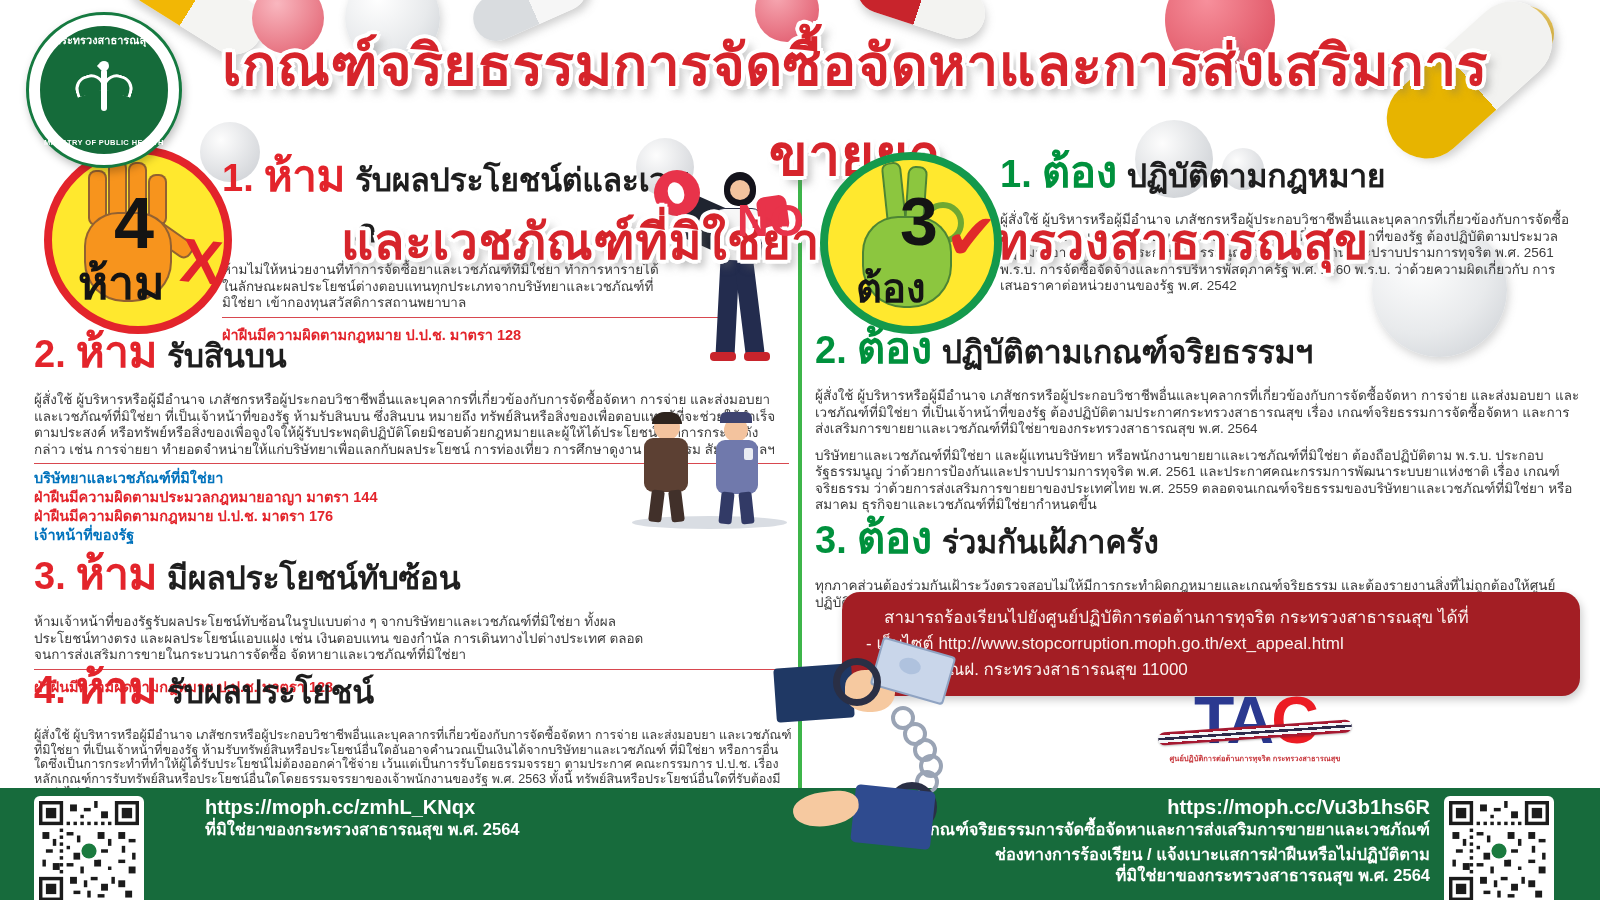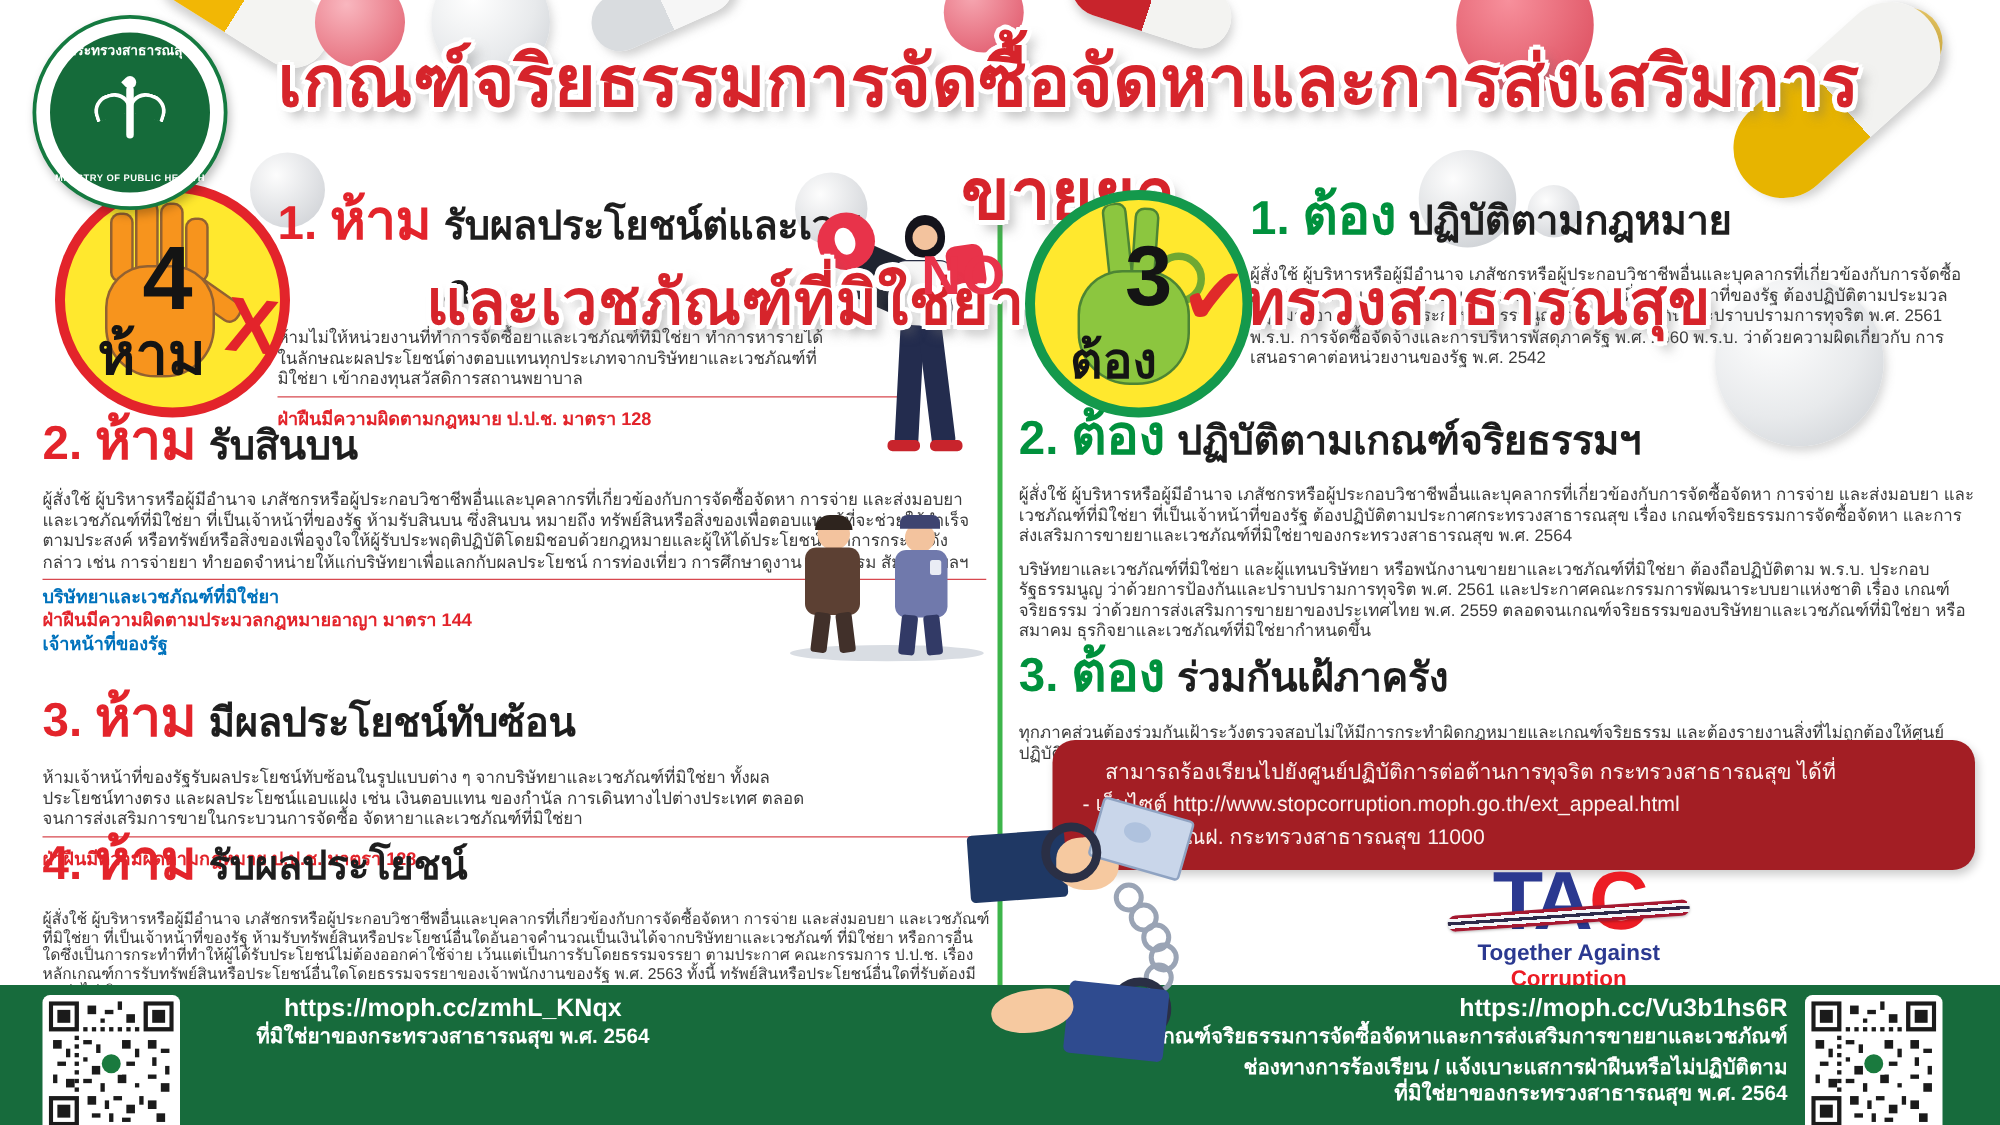--- a/index.html
+++ b/index.html
@@ -1,18 +1,18 @@
 <!DOCTYPE html>
 <html><head>
 <meta charset="utf-8">
 <style>
   html,body{margin:0;padding:0;background:#e9e9e9;}
   .page{position:relative;width:1600px;height:900px;background:#ffffff;overflow:hidden;
         font-family:"Liberation Sans","DejaVu Sans",sans-serif;}
-  .abs{position:absolute;text-align:center;}
+  .abs{position:absolute;}
 
   
   .sphere{position:absolute;border-radius:50%;}
   .capsule{position:absolute;border-radius:999px;box-shadow:3px 5px 8px rgba(120,120,120,.35);}
   .tablet{position:absolute;border-radius:50%;background:radial-gradient(circle at 35% 30%,#ffffff 0%,#e8eaec 55%,#c9cdd2 100%);box-shadow:2px 4px 8px rgba(120,120,120,.3);}
 
   
   .title{position:absolute;left:170px;right:60px;top:20px;text-align:center;z-index:4;}
   .title .l1{font-size:57px;font-weight:800;color:#D6242B;letter-spacing:.5px;
      text-shadow:-3px -3px 0 #fff,3px -3px 0 #fff,-3px 3px 0 #fff,3px 3px 0 #fff,
@@ -233,20 +233,21 @@
     <div class="head">
       <span class="num">2.</span>
         <span class="kw">ห้าม</span>
         <span class="rest">รับสินบน</span>
     </div>
     <div class="body">ผู้สั่งใช้ ผู้บริหารหรือผู้มีอำนาจ เภสัชกรหรือผู้ประกอบวิชาชีพอื่นและบุคลากรที่เกี่ยวข้องกับการจัดซื้อจัดหา การจ่าย และส่งมอบยา และเวชภัณฑ์ที่มิใช่ยา ที่เป็นเจ้าหน้าที่ของรัฐ ห้ามรับสินบน ซึ่งสินบน หมายถึง ทรัพย์สินหรือสิ่งของเพื่อตอบแทนผู้ที่จะช่วยให้สำเร็จ ตามประสงค์ หรือทรัพย์หรือสิ่งของเพื่อจูงใจให้ผู้รับประพฤติปฏิบัติโดยมิชอบด้วยกฎหมายและผู้ให้ได้ประโยชน์จากการกระทำดังกล่าว เช่น การจ่ายยา ทำยอดจำหน่ายให้แก่บริษัทยาเพื่อแลกกับผลประโยชน์ การท่องเที่ยว การศึกษาดูงาน การอบรม สัมมนา ฯลฯ</div>
     <div class="rline"></div>
     <div style="margin-top:5px;">
       <div class="note-blue">บริษัทยาและเวชภัณฑ์ที่มิใช่ยา</div>
       <div class="note-red">ฝ่าฝืนมีความผิดตามประมวลกฎหมายอาญา มาตรา 144</div>
+      <div class="note-red">ฝ่าฝืนมีความผิดตามกฎหมาย ป.ป.ช. มาตรา 176</div>
       <div class="note-blue">เจ้าหน้าที่ของรัฐ</div>
     </div>
   </div>
 
   <div class="sec red" style="left:34px;top:538px;width:755px;">
     <div class="head">
       <span class="num">3.</span>
         <span class="kw">ห้าม</span>
         <span class="rest">มีผลประโยชน์ทับซ้อน</span>
     </div>
@@ -296,21 +297,20 @@
 
   <div class="cbox">
     <div style="padding-left:18px;">สามารถร้องเรียนไปยังศูนย์ปฏิบัติการต่อต้านการทุจริต กระทรวงสาธารณสุข ได้ที่</div>
     <div>- เว็บไซต์ http://www.stopcorruption.moph.go.th/ext_appeal.html</div>
     <div>- ตู้ ปณ.9 ปณฝ. กระทรวงสาธารณสุข 11000</div>
   </div>
 
   <div class="tac">
     <div class="big"><span class="ta">TA</span><span class="c">C</span></div>
     <div class="ribbon"></div>
-    <div class="sub"><span class="s1">Together Against</span> <span class="s2">Corruption</span></div>
     <div class="cap">ศูนย์ปฏิบัติการต่อต้านการทุจริต กระทรวงสาธารณสุข</div>
   </div>
 
   <div class="nolabel">NO</div>
   <div class="illus" style="left:648px;top:158px;width:150px;height:180px;">
     <div style="left:30px;top:44px;width:58px;height:44px;background:#1F2430;transform:rotate(24deg);border-radius:4px;"></div>
     <div style="left:6px;top:12px;width:46px;height:46px;background:#E8334A;border-radius:50%;"></div>
     <div style="left:20px;top:24px;width:16px;height:22px;background:#fff;border-radius:50%;transform:rotate(-18deg);"></div>
     <div style="left:76px;top:14px;width:32px;height:34px;background:#14131B;border-radius:50% 50% 44% 44%;"></div>
     <div style="left:82px;top:22px;width:20px;height:20px;background:#F3C39E;border-radius:50%;"></div>

